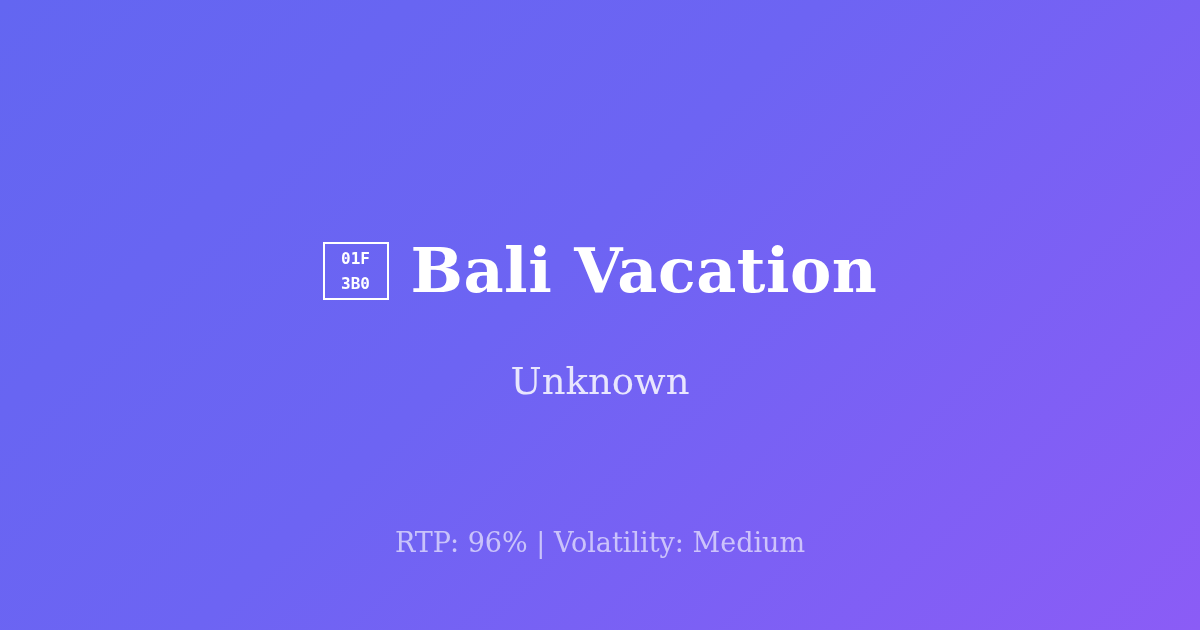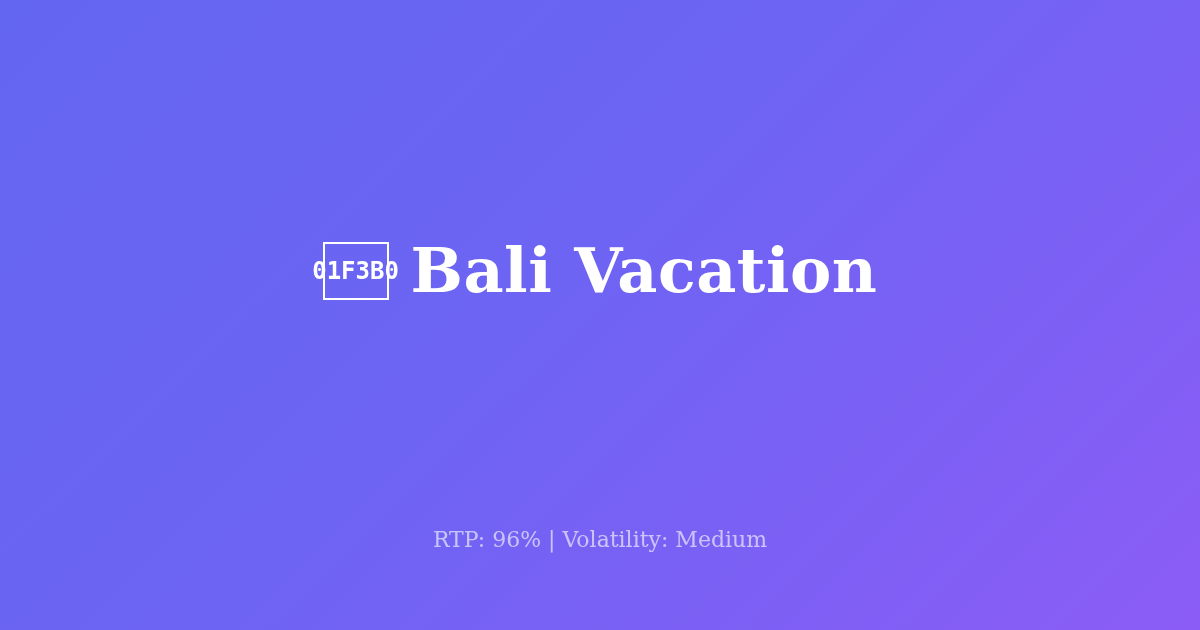--- a/index.html
+++ b/index.html
@@ -35,30 +35,30 @@
     display: flex;
     align-items: center;
     justify-content: center;
     gap: 22px;
     white-space: nowrap;
   }
 
   
   .tofu {
     display: inline-flex;
-    flex-direction: row;
+    flex-direction: column;
     align-items: center;
     justify-content: center;
     width: 66px;
     height: 58px;
     box-sizing: border-box;
     border: 2px solid #ffffff;
     color: #ffffff;
     font-family: "DejaVu Sans Mono", "Liberation Mono", monospace;
-    font-size: 24px;
+    font-size: 16px;
     font-weight: 700;
     line-height: 25px;
     letter-spacing: 0px;
     padding: 0 2px;
   }
   .tofu span {
     display: block;
     text-align: center;
   }
 
@@ -88,33 +88,34 @@
   
   .stats {
     position: absolute;
     left: 0;
     right: 0;
     top: 529px;
     text-align: center;
     color: rgba(255, 255, 255, 0.62);
     font-family: "DejaVu Serif", "Liberation Serif", serif;
     font-weight: 400;
-    font-size: 22px;
+    font-size: 27px;
     line-height: 1;
   }
 </style>
 </head>
 <body>
 
 <div class="card">
 
   <div class="title-row">
     <span class="tofu">
       <span>01F</span>
       <span>3B0</span>
     </span>
     <span class="game-title">Bali Vacation</span>
   </div>
 
+  <div class="provider">Unknown</div>
 
   <div class="stats">RTP: 96% | Volatility: Medium</div>
 
 </div>
 
 </body></html>

